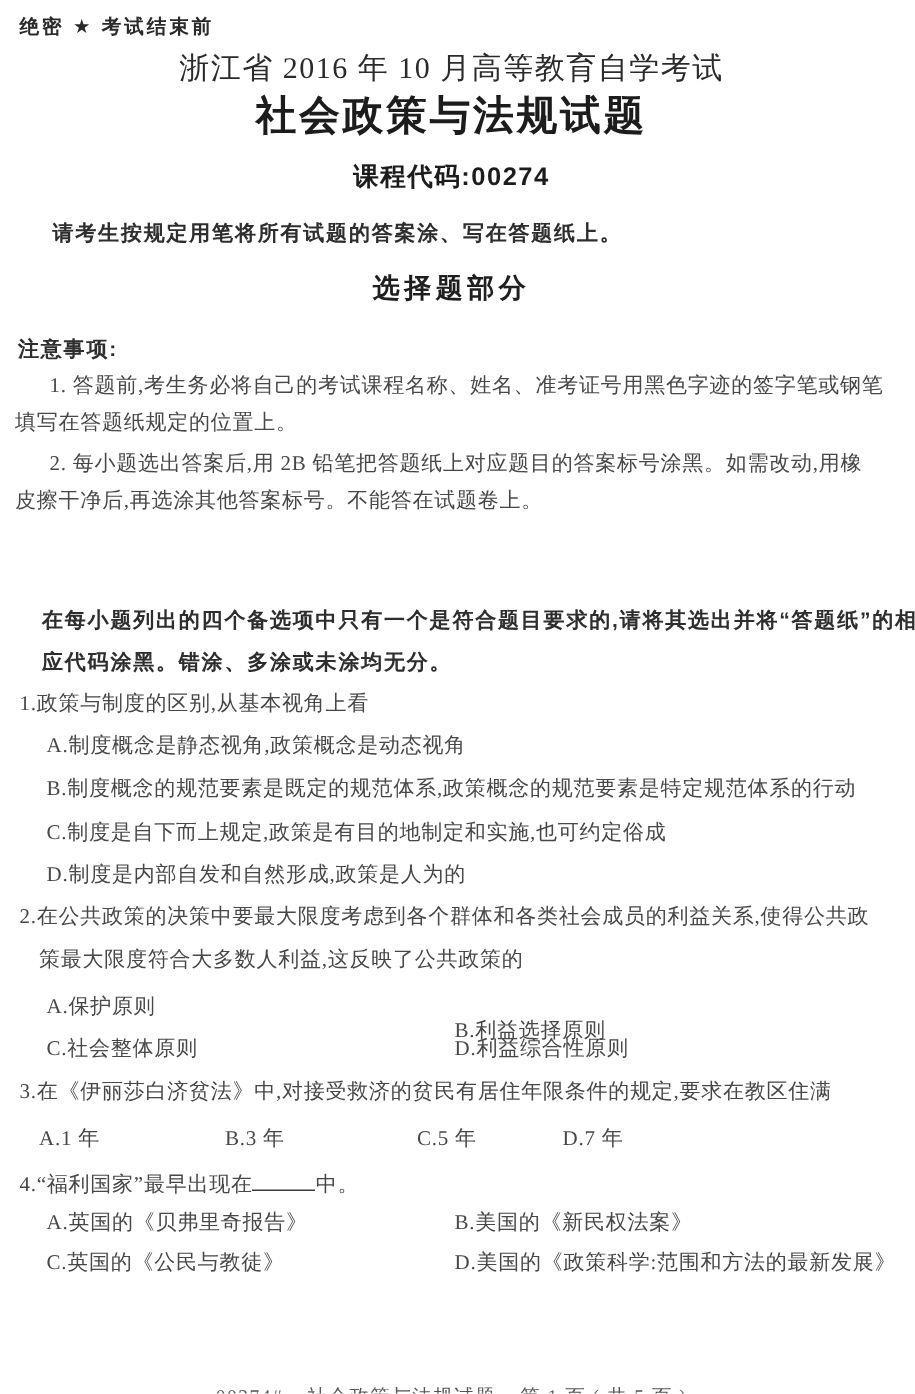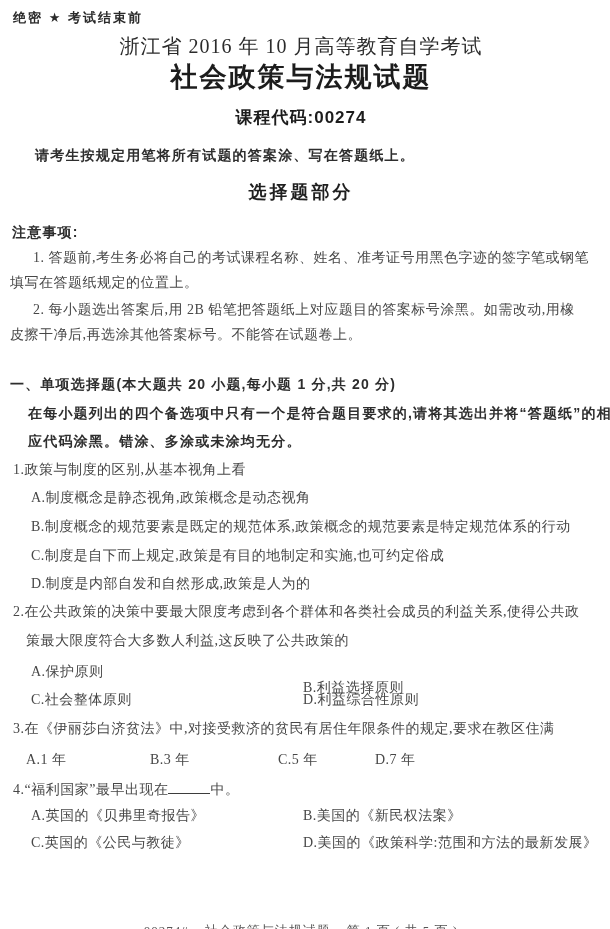--- a/index.html
+++ b/index.html
@@ -66,21 +66,20 @@
   <div class="line bsans" style="top:147px; left:35px;">请考生按规定用笔将所有试题的答案涂、写在答题纸上。</div>
 
   <div class="line bsans part-title center" style="top:182px;">选择题部分</div>
 
   <div class="line bsans" style="top:224px; left:12px;">注意事项:</div>
   <div class="line serif" style="top:250px; left:33px;">1. 答题前,考生务必将自己的考试课程名称、姓名、准考证号用黑色字迹的签字笔或钢笔</div>
   <div class="line serif" style="top:275px; left:10px;">填写在答题纸规定的位置上。</div>
   <div class="line serif" style="top:302px; left:33px;">2. 每小题选出答案后,用 2B 铅笔把答题纸上对应题目的答案标号涂黑。如需改动,用橡</div>
   <div class="line serif" style="top:327px; left:10px;">皮擦干净后,再选涂其他答案标号。不能答在试题卷上。</div>
 
-  <div class="line bsans" style="top:376px; left:10px;">一、单项选择题(本大题共 20 小题,每小题 1 分,共 20 分)</div>
   <div class="line bsans" style="top:405px; left:28px;">在每小题列出的四个备选项中只有一个是符合题目要求的,请将其选出并将“答题纸”的相</div>
   <div class="line bsans" style="top:433px; left:28px;">应代码涂黑。错涂、多涂或未涂均无分。</div>
 
   <div class="line serif" style="top:462px; left:13px;">1.政策与制度的区别,从基本视角上看</div>
   <div class="line serif" style="top:490px; left:31px;text-align:right;">A.制度概念是静态视角,政策概念是动态视角</div>
   <div class="line serif" style="top:519px; left:31px;">B.制度概念的规范要素是既定的规范体系,政策概念的规范要素是特定规范体系的行动</div>
   <div class="line serif" style="top:548px; left:31px;">C.制度是自下而上规定,政策是有目的地制定和实施,也可约定俗成</div>
   <div class="line serif" style="top:576px; left:31px;">D.制度是内部自发和自然形成,政策是人为的</div>
 
   <div class="line serif" style="top:604px; left:13px;font-family:Liberation Serif, serif;">2.在公共政策的决策中要最大限度考虑到各个群体和各类社会成员的利益关系,使得公共政</div>

